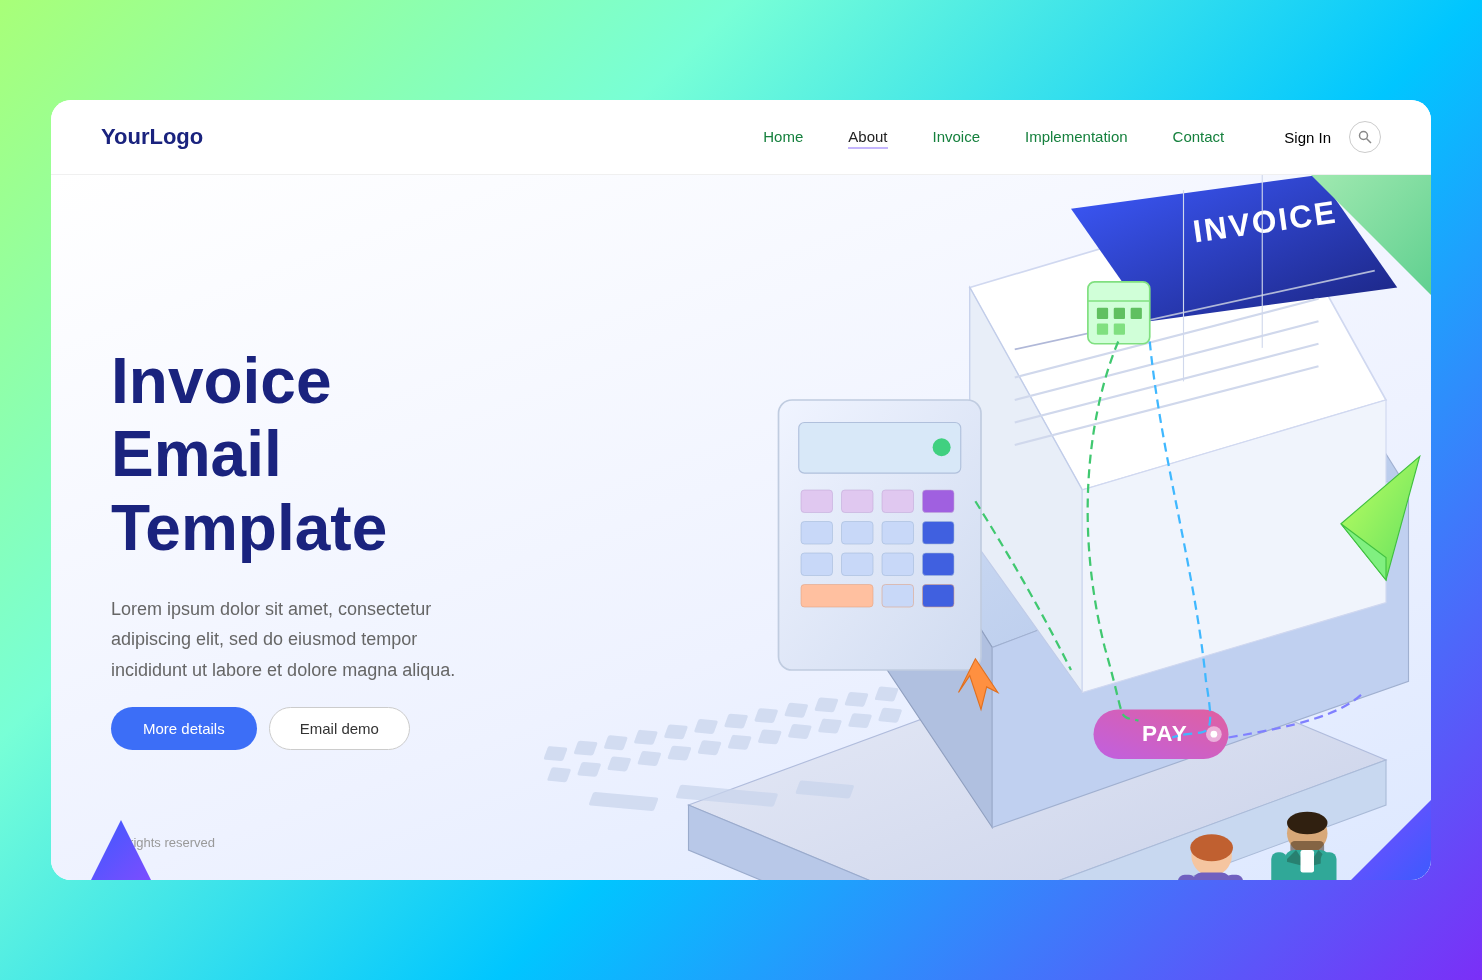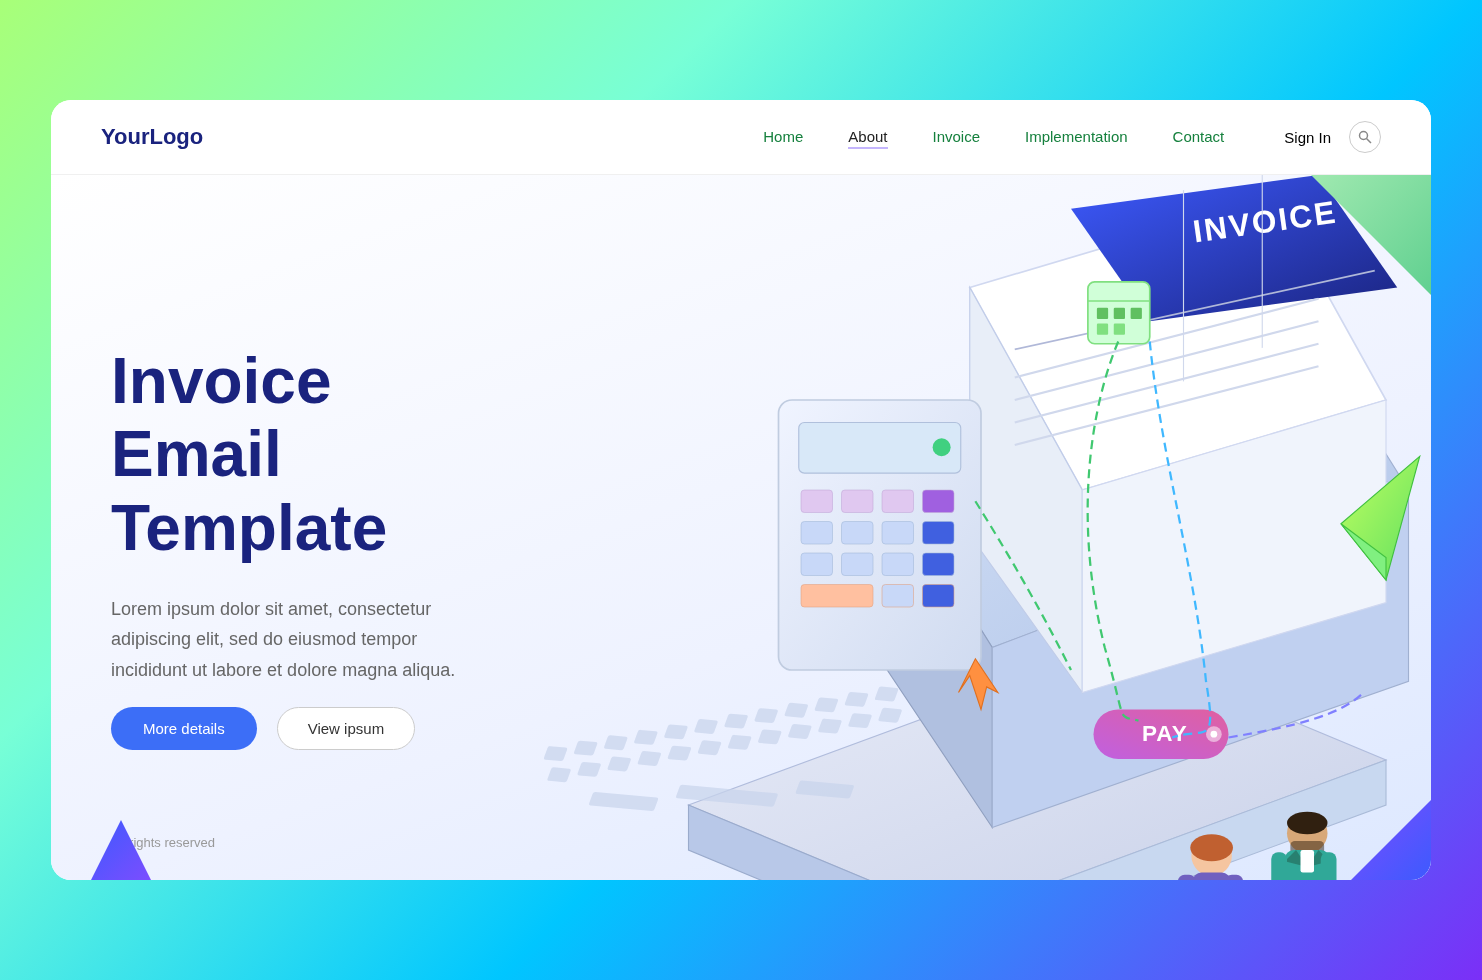--- a/index.html
+++ b/index.html
@@ -102,21 +102,21 @@
     }
     .hero-desc {
       font-size: 18px;
       color: #666;
       line-height: 1.7;
       margin-bottom: 22px;
       max-width: 380px;
     }
     .btn-group {
       display: flex;
-      gap: 20px;
+      gap: 12px;
     }
     .btn-primary {
       background: #3c6ef7;
       color: #fff;
       border: none;
       border-radius: 25px;
       padding: 13px 32px;
       font-size: 15px;
       cursor: pointer;
       font-weight: 500;
@@ -207,21 +207,21 @@
     </div>
   </nav>
 
   <div class="main-content">
 
     <div class="left-panel">
       <h1 class="hero-title">Invoice Email Template</h1>
       <p class="hero-desc">Lorem ipsum dolor sit amet, consectetur adipiscing elit, sed do eiusmod tempor incididunt ut labore et dolore magna aliqua.</p>
       <div class="btn-group">
         <button class="btn-primary">More details</button>
-        <button class="btn-outline">View ipsum</button>
+        <button class="btn-outline">Email demo</button>
       </div>
     </div>
 
     <div class="illustration-area">
       <svg class="iso-scene" viewBox="0 0 800 825" xmlns="http://www.w3.org/2000/svg">
 
         <defs>
           <linearGradient id="laptopGrad" x1="0%" y1="0%" x2="100%" y2="100%">
             <stop offset="0%" style="stop-color:#e8ecf8;stop-opacity:1"></stop>
             <stop offset="100%" style="stop-color:#c8d0e8;stop-opacity:1"></stop>

